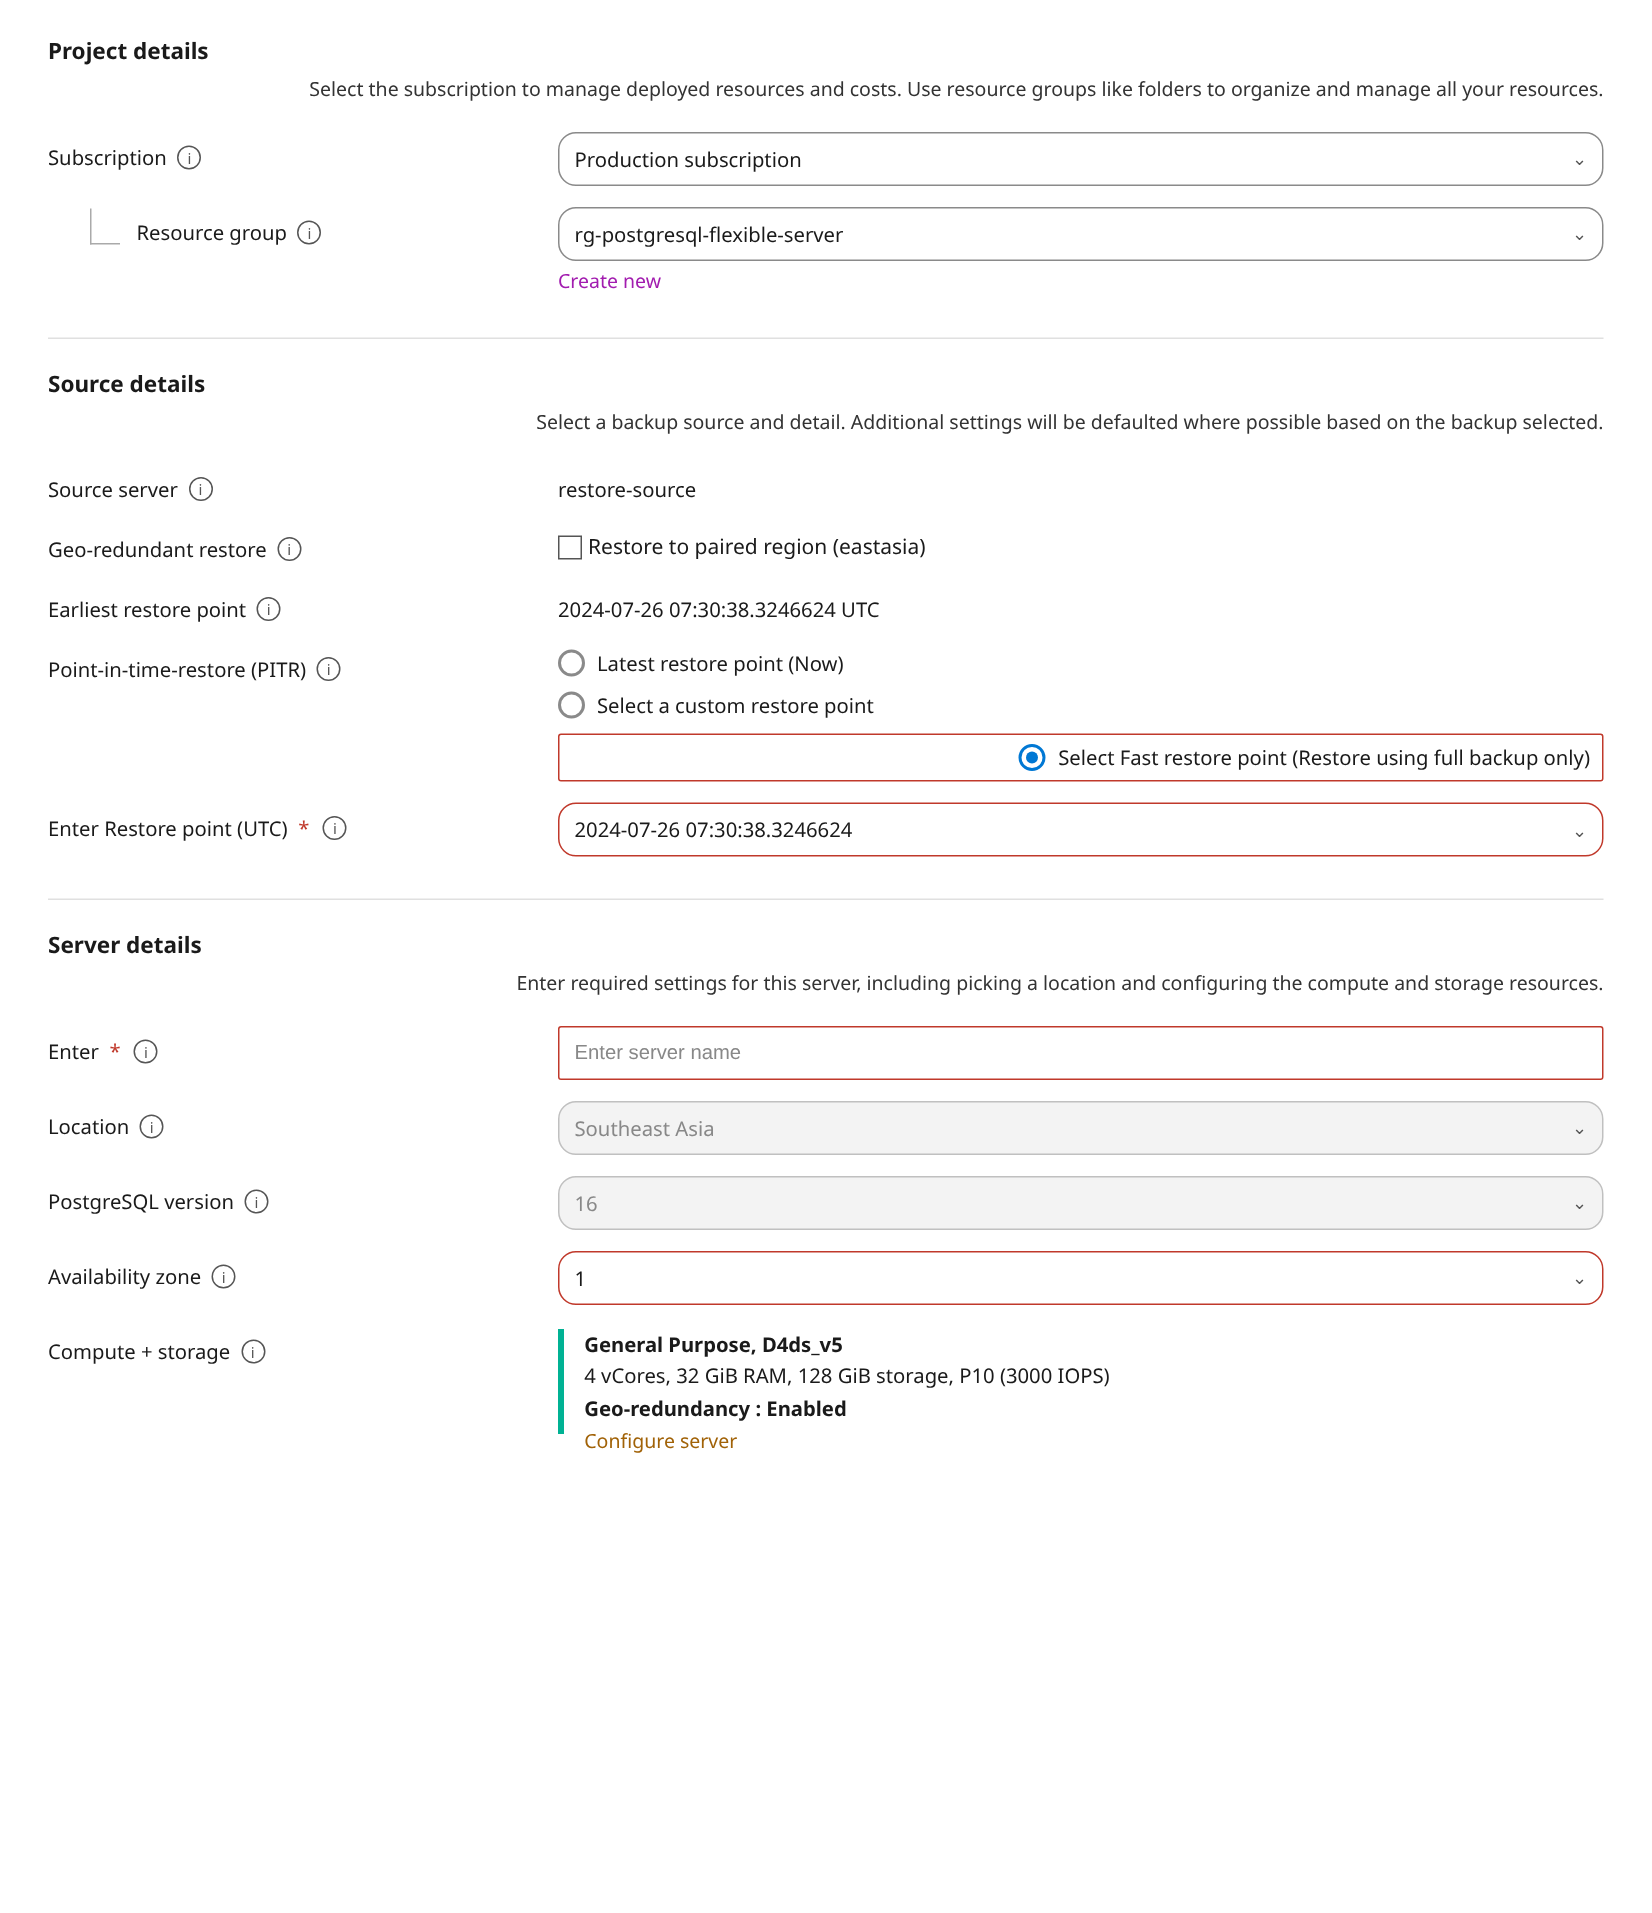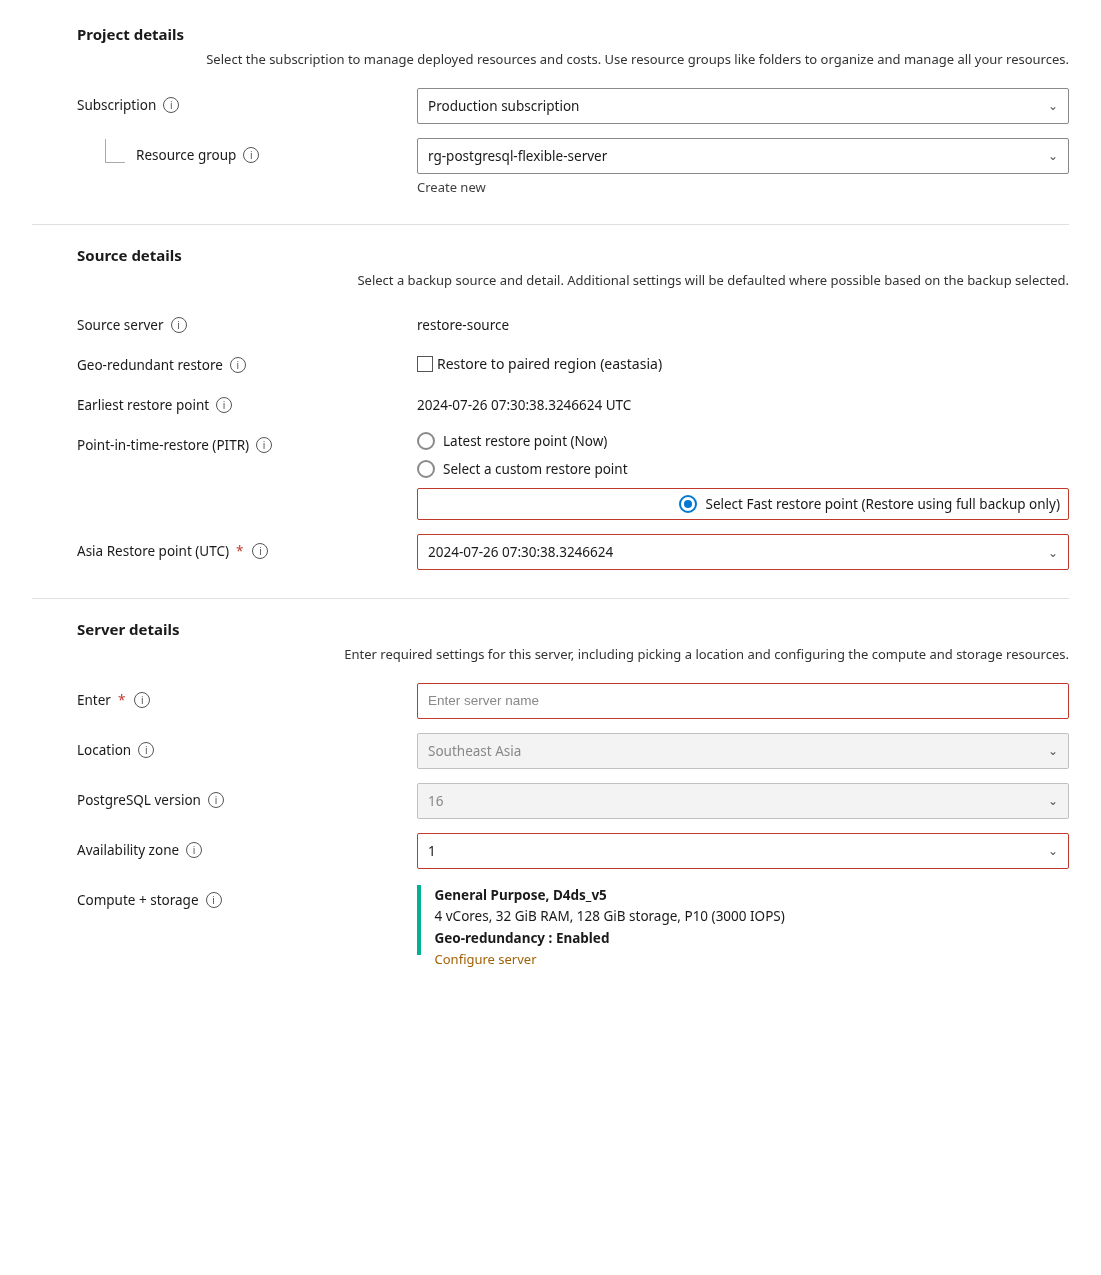--- a/index.html
+++ b/index.html
@@ -21,21 +21,20 @@
     .section-desc {
       font-size: 13px;
       color: #333;
       margin-bottom: 18px;
       line-height: 1.5;
       text-align: right;
     }
 
     .form-section {
       margin-bottom: 28px;
-      margin-left: 45px;
     }
 
     .field-row {
       display: flex;
       align-items: flex-start;
       margin-bottom: 14px;
     }
 
     .field-label {
       width: 340px;
@@ -72,21 +71,21 @@
 
     .required-star {
       color: #c0392b;
       margin-right: 2px;
     }
 
     .dropdown {
       width: 100%;
       height: 36px;
       border: 1px solid #8a8a8a;
-      border-radius: 2px;
+      border-radius: 12px;
       background: #fff;
       padding: 0 10px;
       font-size: 13.5px;
       color: #1a1a1a;
       display: flex;
       align-items: center;
       justify-content: space-between;
       cursor: pointer;
       position: relative;
     }
@@ -100,21 +99,21 @@
     .dropdown.red-border {
       border: 1.5px solid #c0392b;
     }
 
     .dropdown-chevron {
       font-size: 12px;
       color: #555;
     }
 
     .create-new-link {
-      color: #404040;
+      color: #a21caf;
       font-size: 13px;
       cursor: pointer;
       text-decoration: none;
       display: inline-block;
       margin-top: 4px;
     }
 
     .static-value {
       padding-top: 8px;
       font-size: 13.5px;
@@ -338,21 +337,21 @@
         <div class="radio-row highlighted">
           <div class="radio-circle selected"></div>
           <span>Select Fast restore point (Restore using full backup only)</span>
         </div>
       </div>
     </div>
   </div>
 
   <div class="field-row">
     <div class="field-label">
-      <span>Asia Restore point (UTC)</span>
+      <span>Enter Restore point (UTC)</span>
       <span class="required-star">*</span>
       <span class="info-icon">i</span>
     </div>
     <div class="field-control">
       <div class="dropdown red-border">
         <span>2024-07-26 07:30:38.3246624</span>
         <span class="dropdown-chevron">⌄</span>
       </div>
     </div>
   </div>

